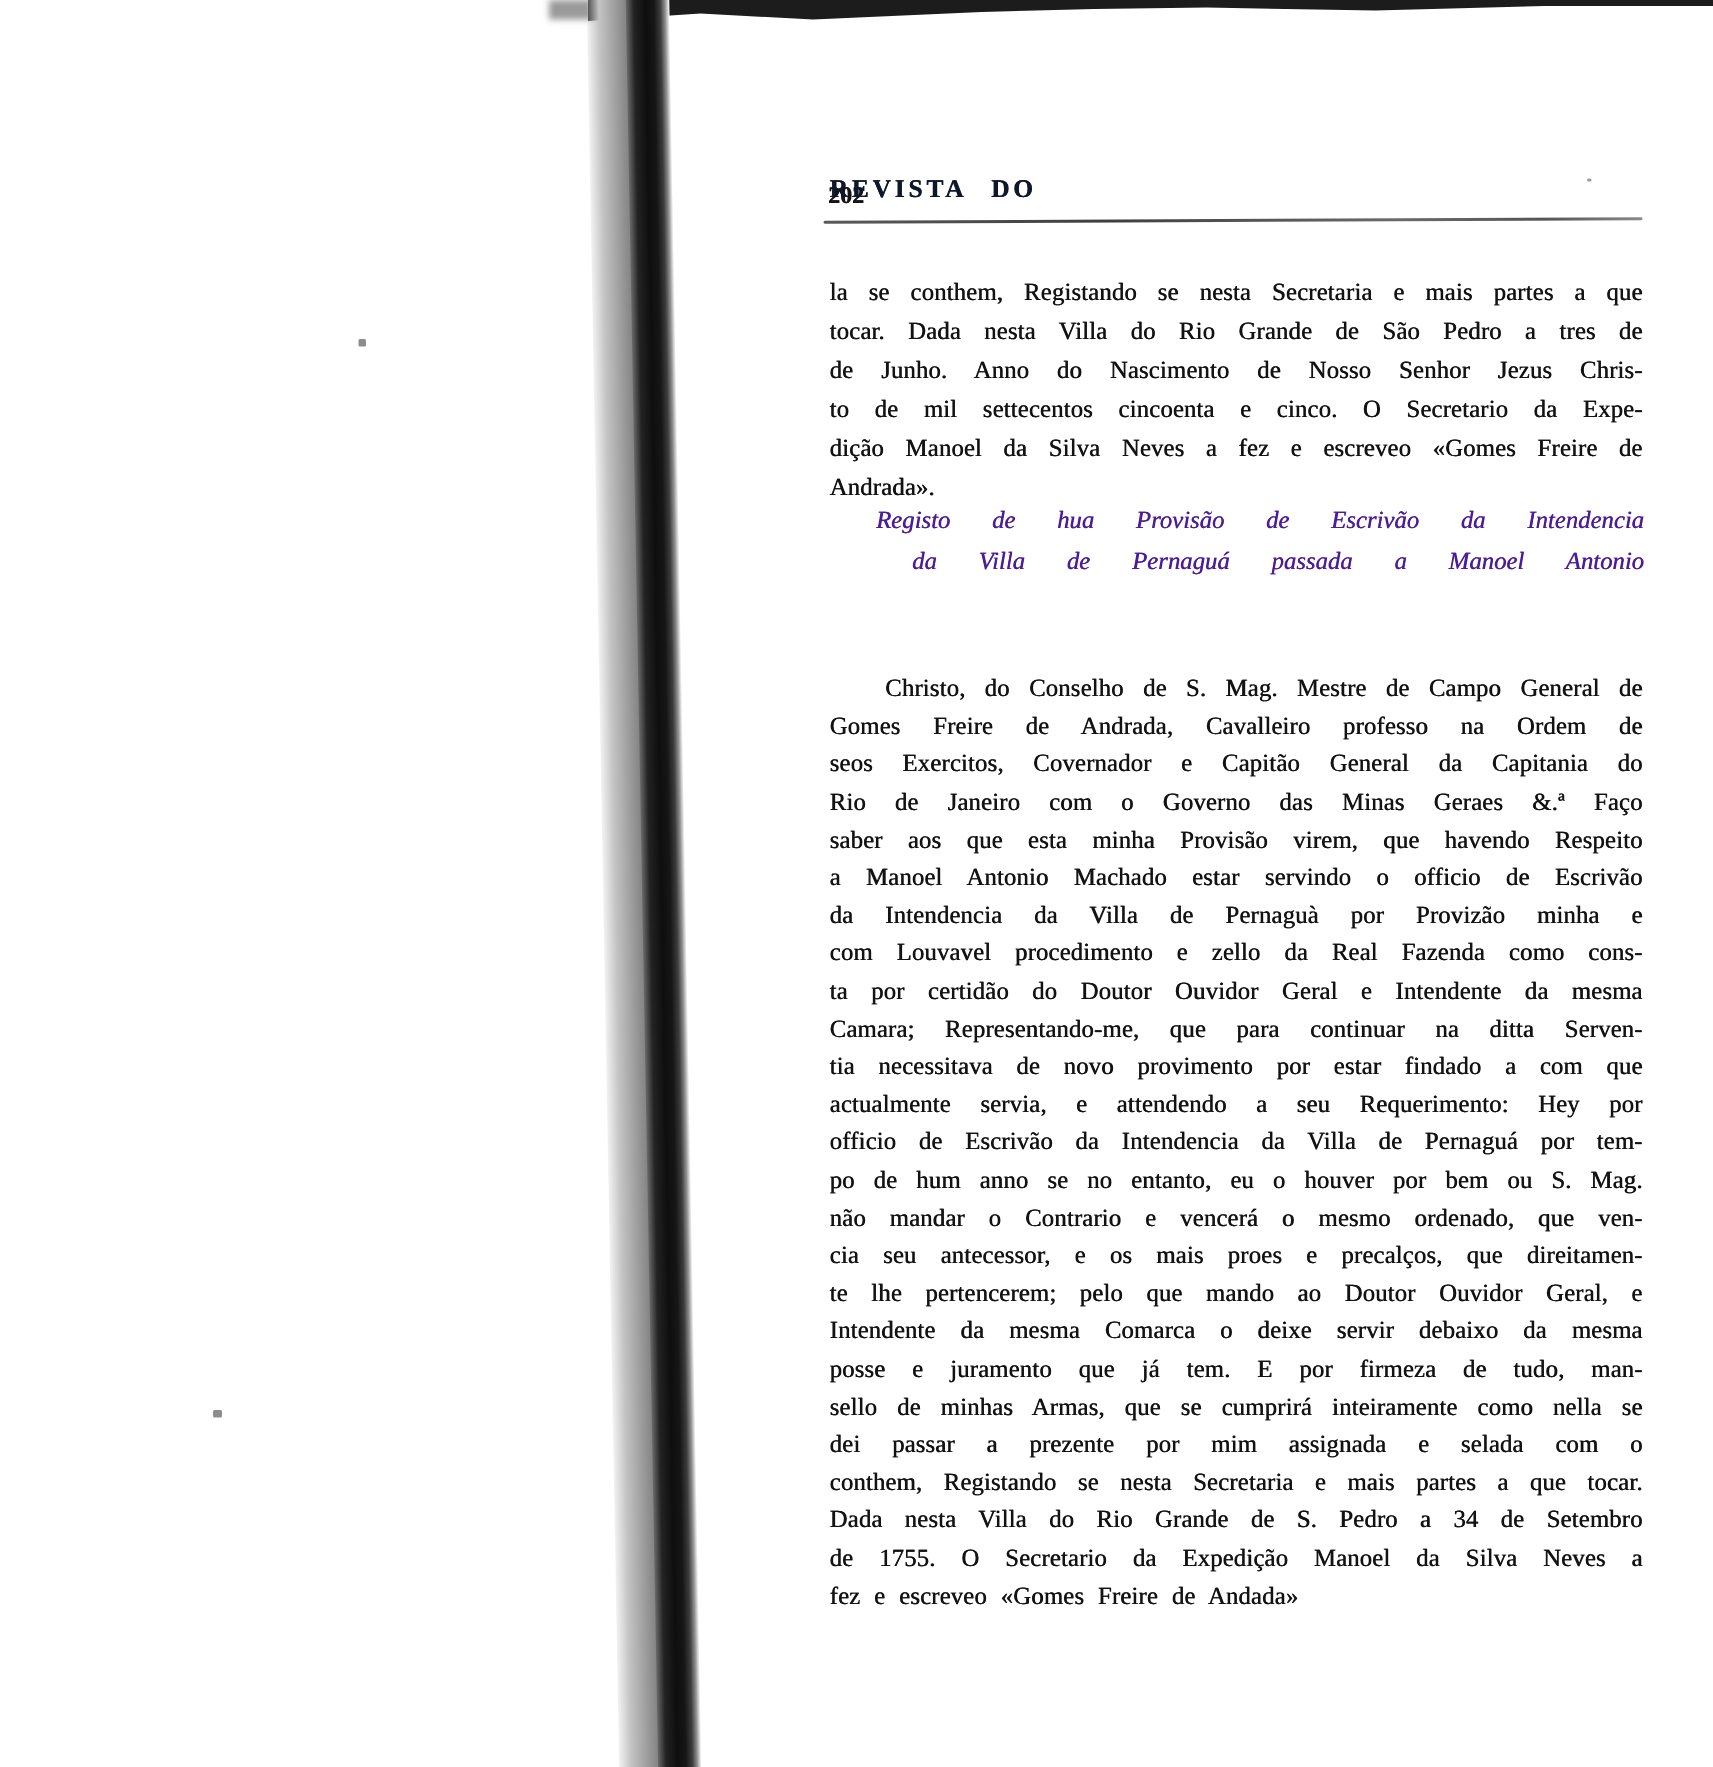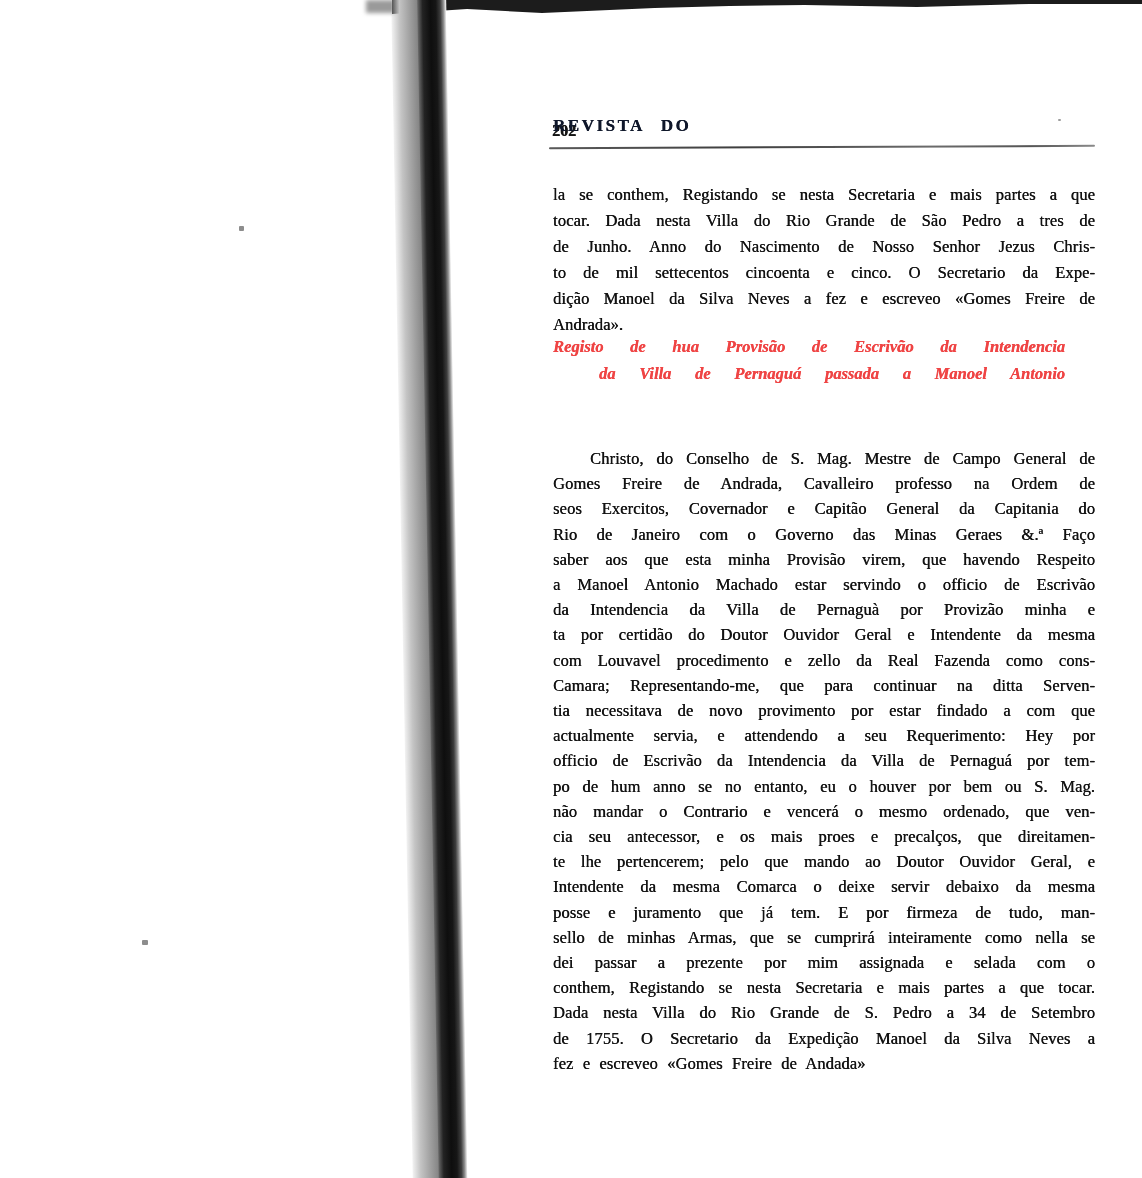--- a/index.html
+++ b/index.html
@@ -54,26 +54,26 @@
     transform:rotate(-0.25deg);border-radius:1px;
   }
 
   
   .textblock{color:#131313;font-size:16.5px;text-shadow:0.35px 0 0 currentColor;word-spacing:1.5px;letter-spacing:0.1px;margin-top:12px;}
   .textline{text-align:justify;text-align-last:justify;}
   .para-top{position:absolute;left:553px;top:170px;width:542px;line-height:26px;}
   .para-top .textline:last-child{text-align-last:left;}
 
   .section-heading{
-    position:absolute;left:553px;top:334px;width:512px;line-height:26.5px;
-    font-style:italic;font-weight:bold;color:#ef4444;font-size:16.5px;
+    position:absolute;left:584px;top:334px;width:512px;line-height:26.5px;
+    font-style:italic;font-weight:normal;color:#4c1d95;font-size:16.5px;
     text-shadow:0.3px 0 0 currentColor;word-spacing:4px;
   }
   .section-heading .h-line{text-align:justify;text-align-last:justify;}
-  .section-heading .h-indent{margin-left:46px;}
+  .section-heading .h-indent{margin-left:24px;}
   .section-heading .h-last{text-align-last:left;}
 
   .para-main{position:absolute;left:553px;top:434px;width:542px;line-height:25.2px;}
   .para-main .textline:first-child{padding-left:37px;}
   .para-main .textline:last-child{text-align-last:left;word-spacing:5px;}
 </style>
 </head>
 <body>
 
 <div class="scan-root">
@@ -105,22 +105,22 @@
   </div>
 
   <div class="textblock para-main">
       <div class="textline">Christo, do Conselho de S. Mag. Mestre de Campo General de</div>
       <div class="textline">Gomes Freire de Andrada, Cavalleiro professo na Ordem de</div>
       <div class="textline">seos Exercitos, Covernador e Capitão General da Capitania do</div>
       <div class="textline">Rio de Janeiro com o Governo das Minas Geraes &amp;.ª Faço</div>
       <div class="textline">saber aos que esta minha Provisão virem, que havendo Respeito</div>
       <div class="textline">a Manoel Antonio Machado estar servindo o officio de Escrivão</div>
       <div class="textline">da Intendencia da Villa de Pernaguà por Provizão minha e</div>
+      <div class="textline">com Louvavel procedimento e zello da Real Fazenda como cons-</div>
       <div class="textline">ta por certidão do Doutor Ouvidor Geral e Intendente da mesma</div>
-      <div class="textline">com Louvavel procedimento e zello da Real Fazenda como cons-</div>
       <div class="textline">Camara; Representando-me, que para continuar na ditta Serven-</div>
       <div class="textline">tia necessitava de novo provimento por estar findado a com que</div>
       <div class="textline">actualmente servia, e attendendo a seu Requerimento: Hey por</div>
       <div class="textline">officio de Escrivão da Intendencia da Villa de Pernaguá por tem-</div>
       <div class="textline">po de hum anno se no entanto, eu o houver por bem ou S. Mag.</div>
       <div class="textline">não mandar o Contrario e vencerá o mesmo ordenado, que ven-</div>
       <div class="textline">cia seu antecessor, e os mais proes e precalços, que direitamen-</div>
       <div class="textline">te lhe pertencerem; pelo que mando ao Doutor Ouvidor Geral, e</div>
       <div class="textline">Intendente da mesma Comarca o deixe servir debaixo da mesma</div>
       <div class="textline">posse e juramento que já tem. E por firmeza de tudo, man-</div>

